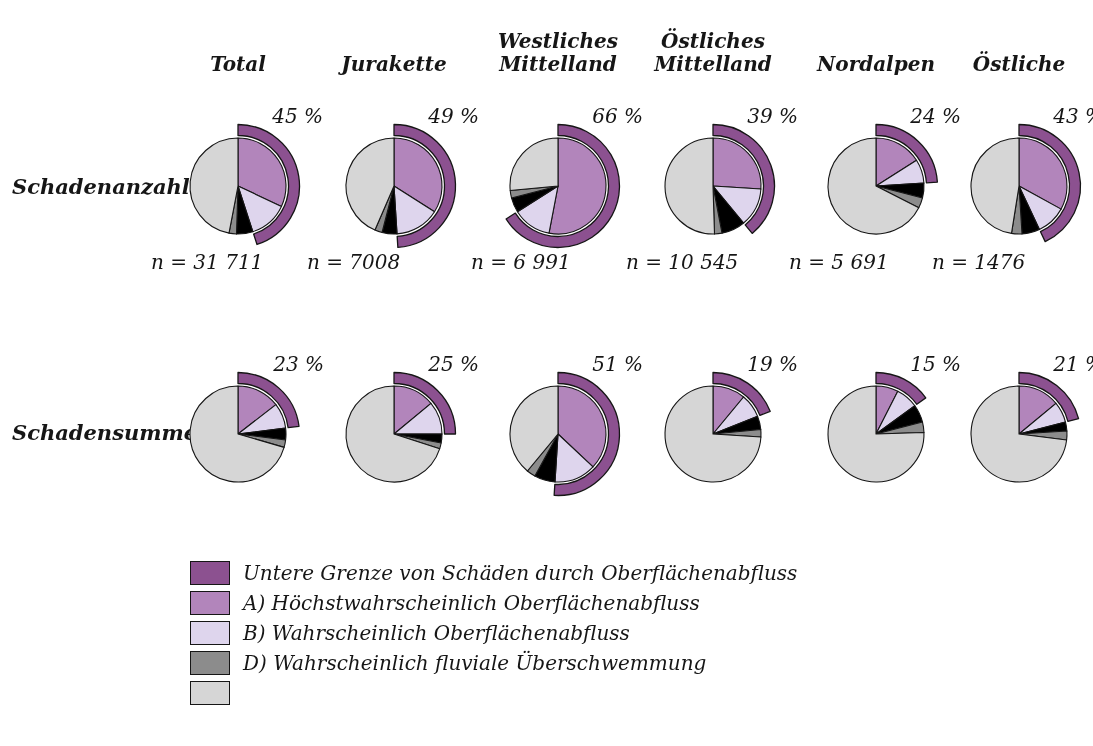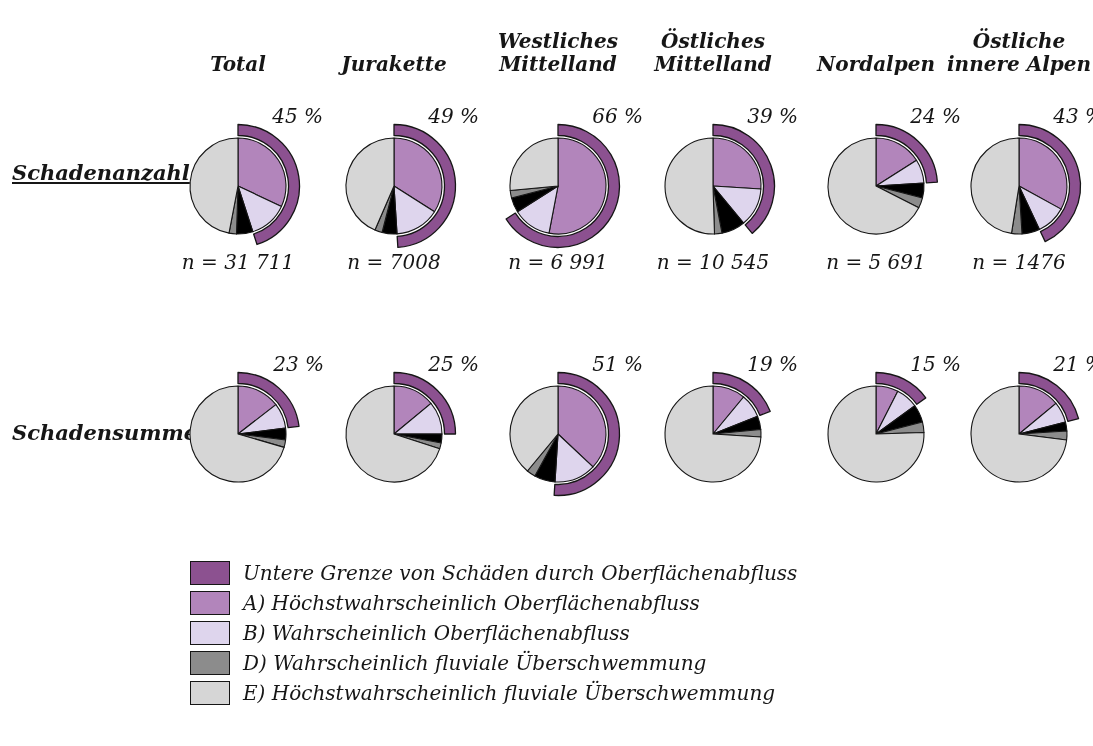--- a/index.html
+++ b/index.html
@@ -15,38 +15,38 @@
     position:absolute;top:12px;height:64px;width:180px;
     display:flex;flex-direction:column;justify-content:flex-end;align-items:center;
     text-align:center;font-style:italic;font-weight:bold;
     font-size:20px;line-height:23px;white-space:nowrap;
   }
   .pct-label{
     position:absolute;width:150px;text-align:right;
     font-style:italic;font-size:20px;
   }
   .n-label{
-    position:absolute;width:174px;text-align:center;
+    position:absolute;width:174px;text-align:left;
     font-style:italic;font-size:20px;
   }
   .row-label{
     position:absolute;left:12px;width:180px;text-align:left;
     font-style:italic;font-weight:bold;font-size:21px;
   }
   .pie-svg{position:absolute;}
   #legend{position:absolute;left:190px;top:558px;text-align:center;}
   .legend-item{display:flex;align-items:center;height:30px;}
   .legend-swatch{width:40px;height:24px;border:1.5px solid #161616;margin-right:13px;flex:0 0 auto;box-sizing:border-box;}
   .legend-label{font-style:italic;font-size:20px;white-space:nowrap;}
 </style>
 </head>
 <body>
 
 <div id="figure">
-  <div class="row-label" style="top:160px;text-decoration:underline;">Schadenanzahl</div>
+  <div class="row-label" style="top:174px;">Schadenanzahl</div>
   <div class="row-label" style="top:420px;">Schadensumme</div>
   <div id="columns">
       <div class="col-header" style="left: 148px;">
         <div>Total</div>
       </div>
       <div class="pct-label" style="left: 173px; top: 104px;">45 %</div>
       <svg width="150" height="150" viewBox="-75 -75 150 150" class="pie-svg" style="left: 163px; top: 111px;">
         <path d="M0,0 L2.9391523179536475e-15,-48 A48,48 0 0 1 43.43169851836893,20.43740599512349 Z" fill="#b285bb" stroke="#161616" stroke-width="1.1" stroke-linejoin="round"></path>
         <path d="M0,0 L43.43169851836893,20.43740599512349 A48,48 0 0 1 14.832815729997478,45.65071278216737 Z" fill="#ded5ed" stroke="#161616" stroke-width="1.1" stroke-linejoin="round"></path>
         <path d="M0,0 L14.832815729997478,45.65071278216737 A48,48 0 0 1 -1.5077164357501573,47.97631489755511 Z" fill="#000000" stroke="#161616" stroke-width="1.1" stroke-linejoin="round"></path>
@@ -149,21 +149,20 @@
       <svg width="150" height="150" viewBox="-75 -75 150 150" class="pie-svg" style="left: 801px; top: 359px;">
         <path d="M0,0 L2.9391523179536475e-15,-48 A48,48 0 0 1 21.791543987498248,-42.768313161041654 Z" fill="#b285bb" stroke="#161616" stroke-width="1.1" stroke-linejoin="round"></path>
         <path d="M0,0 L21.791543987498248,-42.768313161041654 A48,48 0 0 1 38.83281572999748,-28.21369211003871 Z" fill="#ded5ed" stroke="#161616" stroke-width="1.1" stroke-linejoin="round"></path>
         <path d="M0,0 L38.83281572999748,-28.21369211003871 A48,48 0 0 1 46.49199173417429,-11.937114583913036 Z" fill="#000000" stroke="#161616" stroke-width="1.1" stroke-linejoin="round"></path>
         <path d="M0,0 L46.49199173417429,-11.937114583913036 A48,48 0 0 1 47.97631489755511,-1.5077164357501673 Z" fill="#8c8c8c" stroke="#161616" stroke-width="1.1" stroke-linejoin="round"></path>
         <path d="M0,0 L47.97631489755511,-1.5077164357501673 A48,48 0 1 1 -8.817456953860943e-15,-48 Z" fill="#d6d6d6" stroke="#161616" stroke-width="1.1" stroke-linejoin="round"></path>
         <path d="M3.765788907378111e-15,-61.5 A61.5,61.5 0 0 1 49.754545154059265,-36.148793015987096 L40.85535821593485,-29.683155240769892 A50.5,50.5 0 0 0 3.092233167847067e-15,-50.5 Z" fill="#8c5190" stroke="#161616" stroke-width="1.3" stroke-linejoin="round"></path>
       </svg>
       <div class="col-header" style="left: 929px;">
         <div>Östliche</div>
-        <div>innere Alpen</div>
       </div>
       <div class="pct-label" style="left: 954px; top: 104px;">43 %</div>
       <svg width="150" height="150" viewBox="-75 -75 150 150" class="pie-svg" style="left: 944px; top: 111px;">
         <path d="M0,0 L2.9391523179536475e-15,-48 A48,48 0 0 1 42.062720642105454,23.12417635688233 Z" fill="#b285bb" stroke="#161616" stroke-width="1.1" stroke-linejoin="round"></path>
         <path d="M0,0 L42.062720642105454,23.12417635688233 A48,48 0 0 1 20.437405995123477,43.43169851836894 Z" fill="#ded5ed" stroke="#161616" stroke-width="1.1" stroke-linejoin="round"></path>
         <path d="M0,0 L20.437405995123477,43.43169851836894 A48,48 0 0 1 3.0139449374070493,47.90528296455703 Z" fill="#000000" stroke="#161616" stroke-width="1.1" stroke-linejoin="round"></path>
         <path d="M0,0 L3.0139449374070493,47.90528296455703 A48,48 0 0 1 -7.508854321931089,47.409040348566606 Z" fill="#8c8c8c" stroke="#161616" stroke-width="1.1" stroke-linejoin="round"></path>
         <path d="M0,0 L-7.508854321931089,47.409040348566606 A48,48 0 0 1 -8.817456953860943e-15,-48 Z" fill="#d6d6d6" stroke="#161616" stroke-width="1.1" stroke-linejoin="round"></path>
         <path d="M3.765788907378111e-15,-61.5 A61.5,61.5 0 0 1 26.185426431251955,55.64686372666021 L21.50185422403616,45.693766149533985 A50.5,50.5 0 0 0 3.092233167847067e-15,-50.5 Z" fill="#8c5190" stroke="#161616" stroke-width="1.3" stroke-linejoin="round"></path>
       </svg>
@@ -190,16 +189,15 @@
       <div class="legend-item">
         <div class="legend-swatch" style="background: rgb(222, 213, 237);"></div>
         <div class="legend-label">B) Wahrscheinlich Oberflächenabfluss</div>
       </div>
       <div class="legend-item">
         <div class="legend-swatch" style="background: rgb(140, 140, 140);"></div>
         <div class="legend-label">D) Wahrscheinlich fluviale Überschwemmung</div>
       </div>
       <div class="legend-item">
         <div class="legend-swatch" style="background: rgb(214, 214, 214);"></div>
-        <div class="legend-label">E) Höchstwahrscheinlich fluviale Überschwemmung</div>
       </div>
     </div>
 </div>
 
 </body></html>

